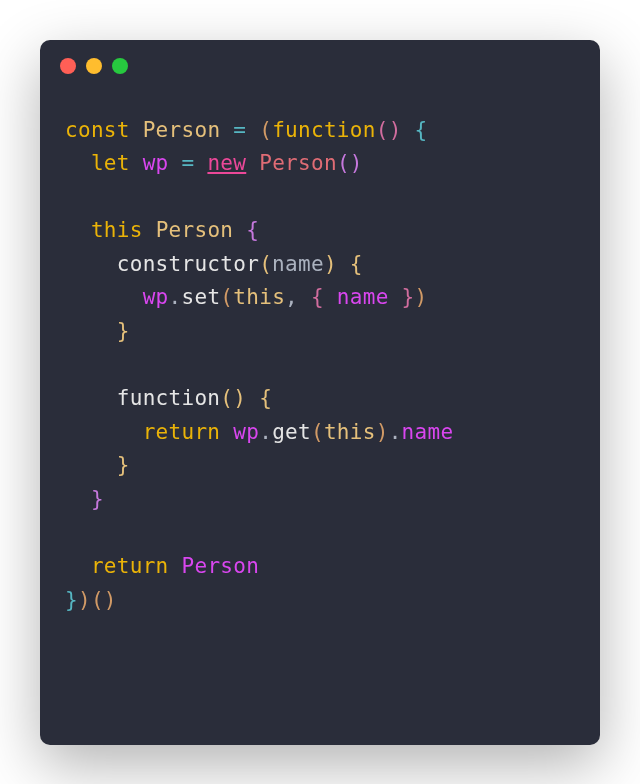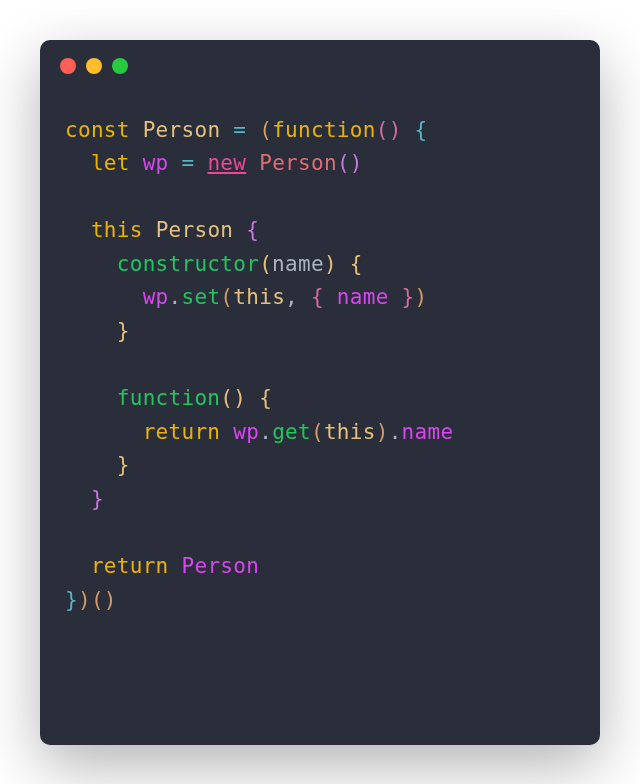--- a/index.html
+++ b/index.html
@@ -38,21 +38,21 @@
     .code {
       padding: 30px 25px;
       font-size: 21px;
       line-height: 1.6;
       white-space: pre;
       color: #abb2bf;
       letter-spacing: 0.3px;
     }
     .kw { color: #eab308; }
     .cls { color: #e5c07b; }
-    .fn { color: #22c55e; }
+    .fn { color: #e5e5e5; }
     .punc { color: #abb2bf; }
     .brace-teal { color: #56b6c2; }
     .brace-purple { color: #c678dd; }
     .brace-yellow { color: #e5c07b; }
     .prop { color: #e06c75; }
     .param { color: #abb2bf; }
     .this { color: #e5c07b; margin-top: 34px; }
     .op { color: #56b6c2; }
     .new { color: #ec4899; text-decoration: underline; }
     .ident { color: #d946ef; }

